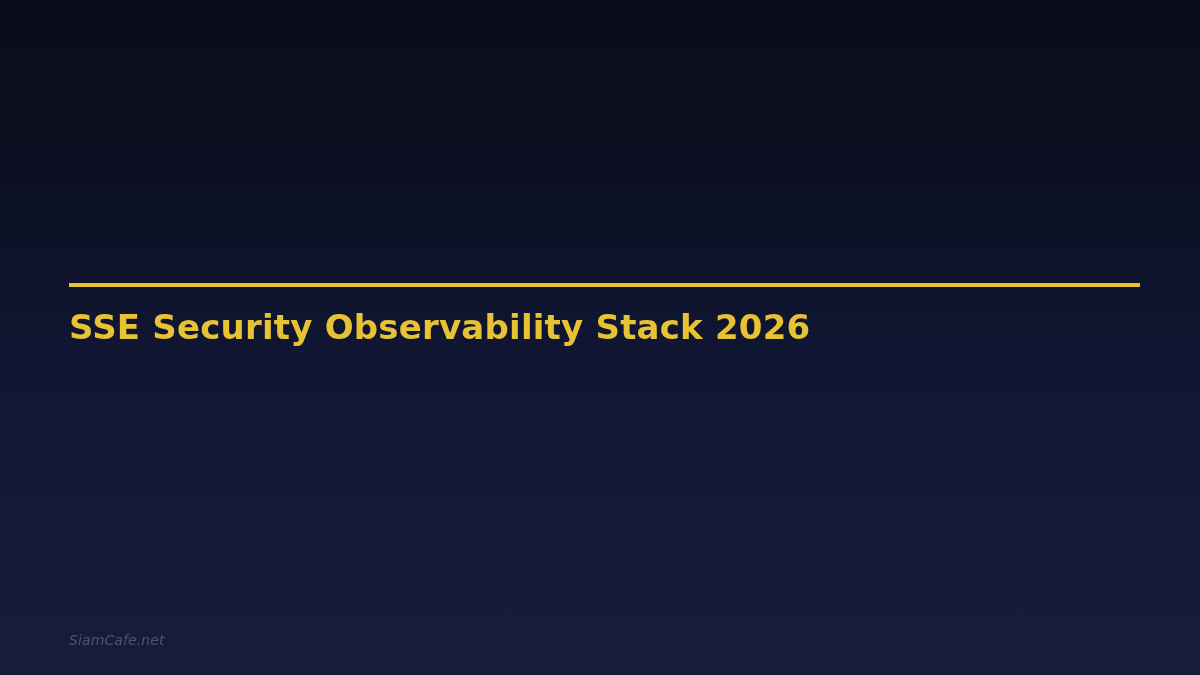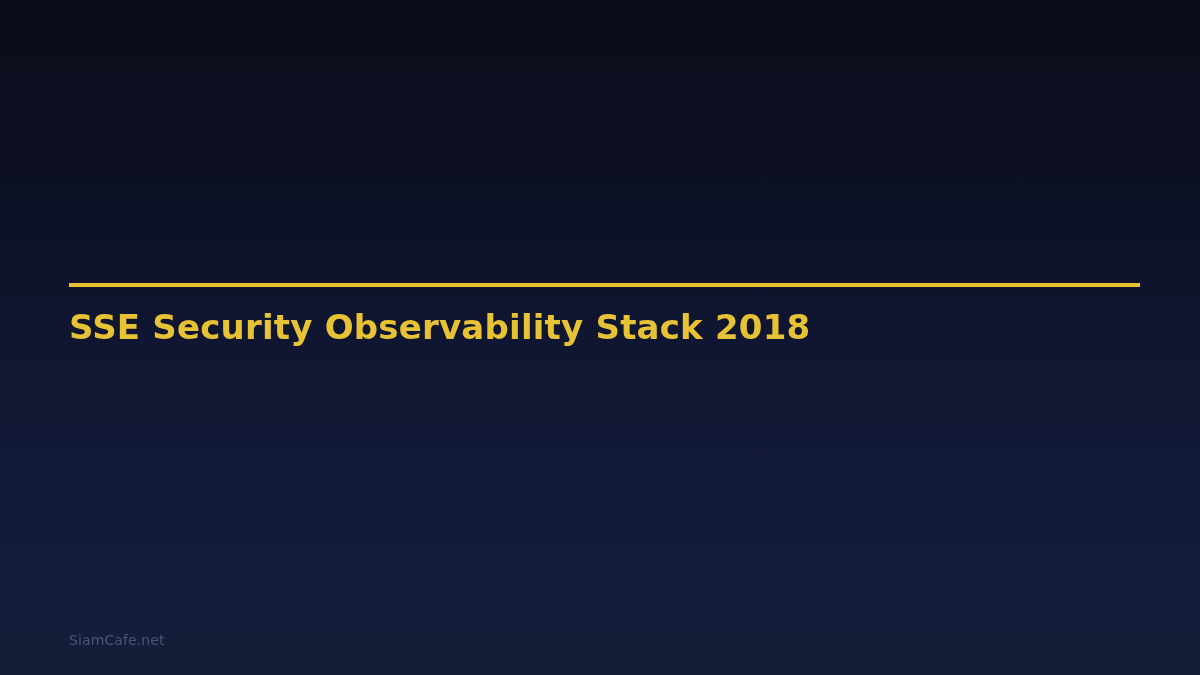--- a/index.html
+++ b/index.html
@@ -70,29 +70,30 @@
   }
 
   .footer-brand {
     font-size: 14px;
     line-height: 20px;
     font-weight: normal;
     color: #4a5578;
     letter-spacing: 0.1px;
     white-space: nowrap;
     font-family: "DejaVu Sans", "Liberation Sans", sans-serif;
+    font-style: italic;
   }
 </style>
 </head>
 <body>
 
 <div class="slide">
 
   <div class="title-block">
     <div class="accent-rule"></div>
-    <h1 class="slide-title">SSE Security Observability Stack 2018</h1>
+    <h1 class="slide-title">SSE Security Observability Stack 2026</h1>
   </div>
 
   <div class="footer">
     <span class="footer-brand">SiamCafe.net</span>
   </div>
 
 </div>
 
 </body></html>

